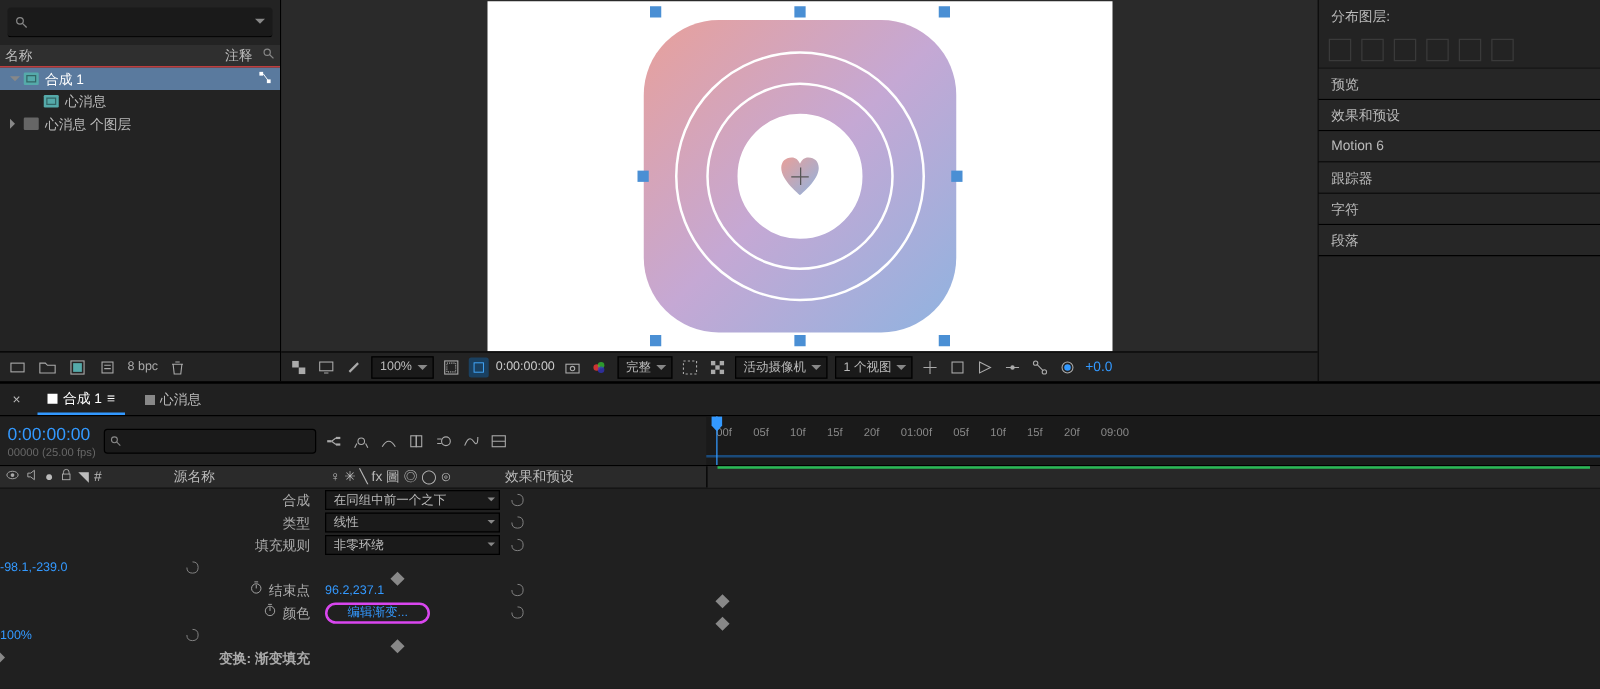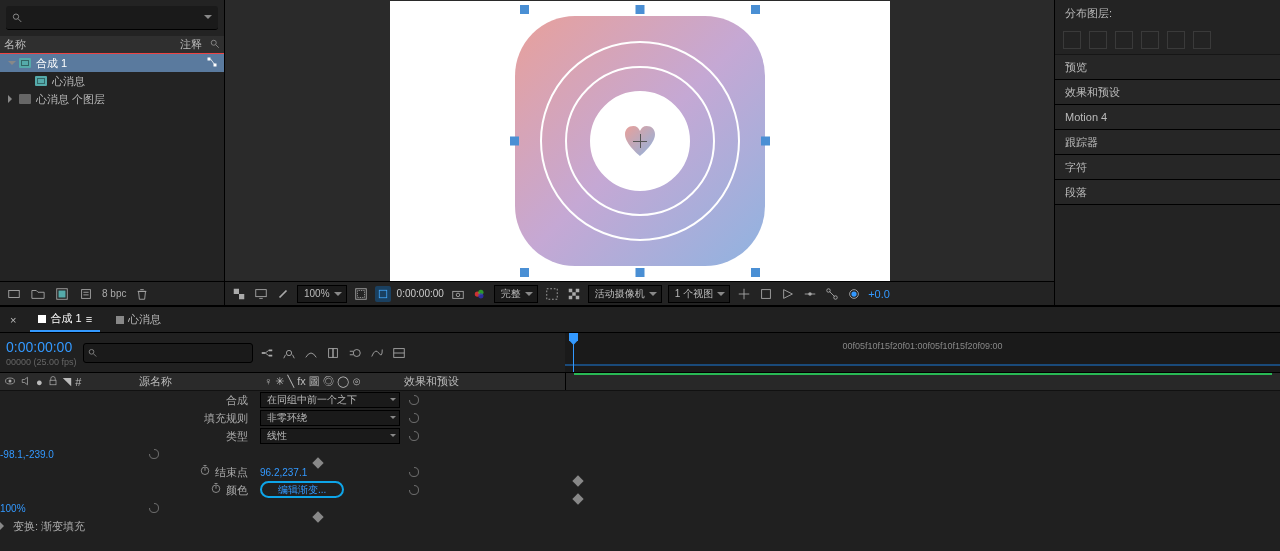--- a/index.html
+++ b/index.html
@@ -67,42 +67,42 @@
 .timeline-head { display:flex; height: 40px; border-bottom:1px solid #000;}
 .tl-left { width: 565px; display:flex; align-items:center; padding:0 6px; gap:6px;}
 .cur-time { color:#3399ff; font-size:14px; font-weight:500;}
 .fps-label{ color:#666; font-size:9px; margin-top:2px;}
 .time-col{display:flex;flex-direction:column;}
 .tl-search{flex:0 0 170px;background:#1a1a1a;border:1px solid #000;height:20px;display:flex;align-items:center;padding:0 4px;border-radius:3px;}
 .tl-search input{background:transparent;border:0;color:#bbb;font-size:11px;outline:none;width:100%;}
 .tl-tools{display:flex;gap:6px;align-items:center;}
 .tl-ruler{flex:1;position:relative;background:#1a1a1a;}
 .ruler-track{position:absolute;bottom:6px;left:0;right:0;height:2px;background:#1a4a7a;}
-.ruler-marks{position:absolute;top:8px;left:8px;right:8px;height:12px;display:flex;justify-content:center;font-size:9px;color:#888;}
+.ruler-marks{position:absolute;top:8px;left:8px;right:8px;height:12px;display:flex;justify-content:flex-start;font-size:9px;color:#888;gap:17px;}
 .playhead{position:absolute;left:8px;top:0;width:1px;height:100%;background:#3399ff;}
 .playhead::before{content:'';position:absolute;top:0;left:-4px;width:9px;height:12px;background:#3399ff;clip-path:polygon(0 0,100% 0,100% 60%,50% 100%,0 60%);}
 
 .tl-columns{display:flex;height:18px;background:#2a2a2a;border-bottom:1px solid #111;}
 .tl-col-a{width:135px;display:flex;align-items:center;gap:4px;padding:0 4px;}
 .tl-col-b{flex:0 0 125px;padding:0 4px;display:flex;align-items:center;}
 .tl-col-c{flex:0 0 140px;padding:0 4px;display:flex;align-items:center;}
 .tl-col-d{flex:0 0 165px;padding:0 4px;display:flex;align-items:center;}
 .tl-col-tracks{flex:1; position:relative;}
 
 .tl-rows{display:flex;flex-direction:column;}
 .prop-row{display:flex;height:18px;align-items:center;}
 .prop-label{width:260px;text-align:right;padding-right:12px;color:#aaa;}
 .prop-val{flex:0 0 140px;}
 .val-select{background:#1a1a1a;border:1px solid #000;height:16px;display:flex;align-items:center;padding:0 14px 0 6px;font-size:10px;position:relative;}
 .val-select::after{content:'';position:absolute;right:3px;top:50%;transform:translateY(-50%);border:3px solid transparent;border-top-color:#888;margin-top:1px;}
 .prop-link{flex:0 0 165px;display:flex;align-items:center;gap:4px;padding-left:8px;}
 .swirl{width:12px;height:12px;}
 .stopwatch{width:12px;height:12px;margin-right:4px;}
 .blue-val{color:#3399ff;font-size:10px;}
-.editgrad{border:2px solid #0ea5e9;border-radius:10px;padding:1px 16px;color:#3399ff;font-size:10px;}
+.editgrad{border:2px solid #d946ef;border-radius:10px;padding:1px 16px;color:#3399ff;font-size:10px;}
 .track-area{flex:1;background:#282828;position:relative;border-left:1px solid #000;}
 .green-bar{position:absolute;top:0;left:8px;right:8px;height:2px;background:#29b955;}
 .kf{ width:8px;height:8px;background:#888;transform:rotate(45deg);position:absolute;left:8px;}
 .caret{display:inline-block;border:4px solid transparent;border-left-color:#888;margin-right:2px;}
 .caret.down{border:4px solid transparent;border-top-color:#888;margin-top:4px;}
 
 </style>
 </head>
 <body>
 
@@ -334,21 +334,21 @@
               <span>预览</span>
             </div>
           </div>
           <div class="panel-section">
             <div class="panel-header">
               <span>效果和预设</span>
             </div>
           </div>
           <div class="panel-section">
             <div class="panel-header">
-              <span>Motion 4</span>
+              <span>Motion 6</span>
             </div>
           </div>
           <div class="panel-section">
             <div class="panel-header">
               <span>跟踪器</span>
             </div>
           </div>
           <div class="panel-section">
             <div class="panel-header">
               <span>字符</span>
@@ -490,35 +490,35 @@
             <div class="val-select">在同组中前一个之下</div>
           </div>
           <div class="prop-link">
             <svg class="swirl" viewBox="0 0 16 16">
               <path d="M8 2 Q14 2 14 8 Q14 14 8 14 Q2 14 2 8" fill="none" stroke="#888"></path>
             </svg>
           </div>
           <div class="track-area"></div>
         </div>
         <div class="prop-row">
+          <div class="prop-label"><span>类型</span></div>
+          <div class="prop-val">
+            <div class="val-select">线性</div>
+          </div>
+          <div class="prop-link">
+            <svg class="swirl" viewBox="0 0 16 16">
+              <path d="M8 2 Q14 2 14 8 Q14 14 8 14 Q2 14 2 8" fill="none" stroke="#888"></path>
+            </svg>
+          </div>
+          <div class="track-area"></div>
+        </div>
+        <div class="prop-row">
           <div class="prop-label"><span>填充规则</span></div>
           <div class="prop-val">
             <div class="val-select">非零环绕</div>
-          </div>
-          <div class="prop-link">
-            <svg class="swirl" viewBox="0 0 16 16">
-              <path d="M8 2 Q14 2 14 8 Q14 14 8 14 Q2 14 2 8" fill="none" stroke="#888"></path>
-            </svg>
-          </div>
-          <div class="track-area"></div>
-        </div>
-        <div class="prop-row">
-          <div class="prop-label"><span>类型</span></div>
-          <div class="prop-val">
-            <div class="val-select">线性</div>
           </div>
           <div class="prop-link">
             <svg class="swirl" viewBox="0 0 16 16">
               <path d="M8 2 Q14 2 14 8 Q14 14 8 14 Q2 14 2 8" fill="none" stroke="#888"></path>
             </svg>
           </div>
           <div class="track-area"></div>
         </div>
         <div class="prop-row">
           <div class="prop-val"><span class="blue-val">-98.1,-239.0</span></div>
@@ -570,21 +570,21 @@
               <path d="M8 2 Q14 2 14 8 Q14 14 8 14 Q2 14 2 8" fill="none" stroke="#888"></path>
             </svg>
           </div>
           <div class="track-area">
             <div class="kf" style="top:5px;"></div>
           </div>
         </div>
       </div>
 
     <div class="prop-row">
-      <div class="prop-label" style="display:flex;align-items:center;justify-content:flex-start;gap:3px;">
+      <div class="prop-label" style="display:flex;align-items:center;justify-content:space-between;gap:3px;font-weight:bold;">
         <span class="caret"></span>
         <span>变换: 渐变填充</span>
       </div>
       <div class="prop-val"></div>
       <div class="prop-link"></div>
       <div class="track-area"></div>
     </div>
   </div>
 </div>
 

